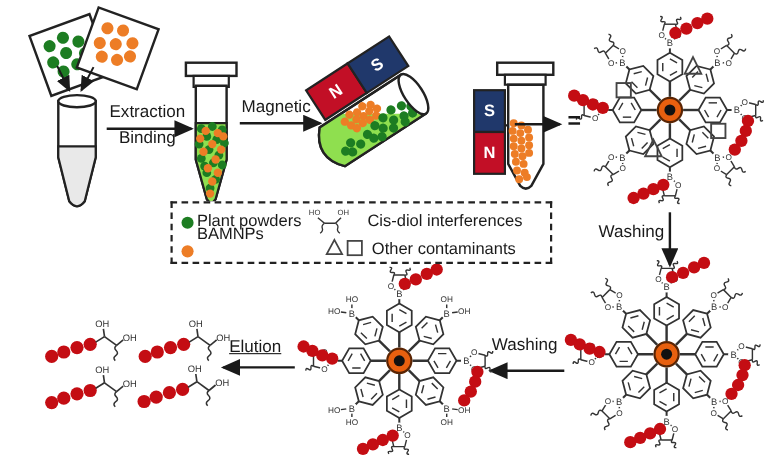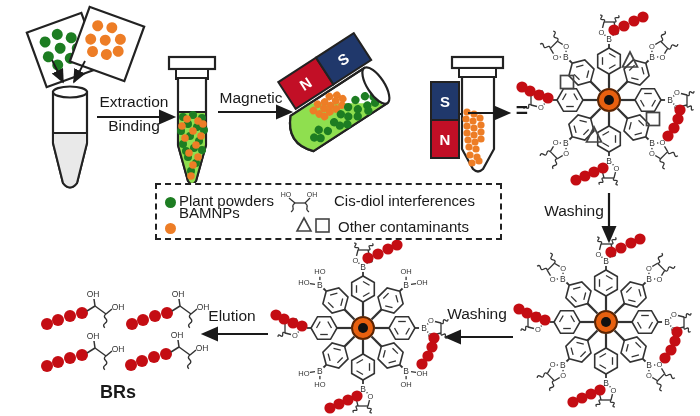--- a/index.html
+++ b/index.html
@@ -720,23 +720,22 @@
         <text x="202.0" y="348.0" font-size="8.5" fill="#333333" font-weight="normal" text-anchor="middle" dominant-baseline="central" font-family="Liberation Sans, sans-serif">OH</text>
         <path d="M190.0,355.0 q-3.0,2.1 -0.4,4.6 q2.6,2.6 -0.4,4.6 q-3.0,2.1 -0.4,4.6" fill="none" stroke="#333333" stroke-width="1.4"></path>
       </g>
     </svg>
 
   <div class="lbl" style="left:94px;top:93px;width:80px;">Extraction</div>
   <div class="lbl" style="left:94px;top:117px;width:80px;">Binding</div>
   <div class="lbl" style="left:211px;top:89px;width:80px;">Magnetic</div>
   <div class="lbl" style="left:539px;top:202px;width:70px;">Washing</div>
   <div class="lbl" style="left:442px;top:305px;width:70px;">Washing</div>
-  <div class="lbl" style="left:202px;top:307px;width:60px;">Elution</div>
+  <div class="lbl" style="left:202px;top:307px;width:60px;text-decoration:underline;">Elution</div>
   <div class="lbl eq" style="left:509px;top:98px;width:26px;">=</div>
-  <div class="lbl brs" style="left:88px;top:383px;width:60px;">BRs</div>
 
   <div class="legend">
     <span class="bullet bullet-green" style="left:8px;top:12px;"></span>
     <span class="llabel" style="left:22px;top:7px;">Plant powders</span>
     <span class="bullet bullet-orange" style="left:8px;top:38px;"></span>
     <span class="llabel" style="left:22px;top:19px;text-align:center;">BAMNPs</span>
     <span class="glyph" id="cis-glyph" style="left:122px;top:1px;"><svg width="52" height="30" viewBox="0 0 52 30">
    <text x="7" y="8" font-size="7" fill="#333333" text-anchor="middle" dominant-baseline="central" font-family="Liberation Sans, sans-serif">HO</text>
    <text x="33" y="8" font-size="7" fill="#333333" text-anchor="middle" dominant-baseline="central" font-family="Liberation Sans, sans-serif">OH</text>
    <line x1="10" y1="12" x2="16" y2="17" stroke="#333333" stroke-width="1.3"></line>

